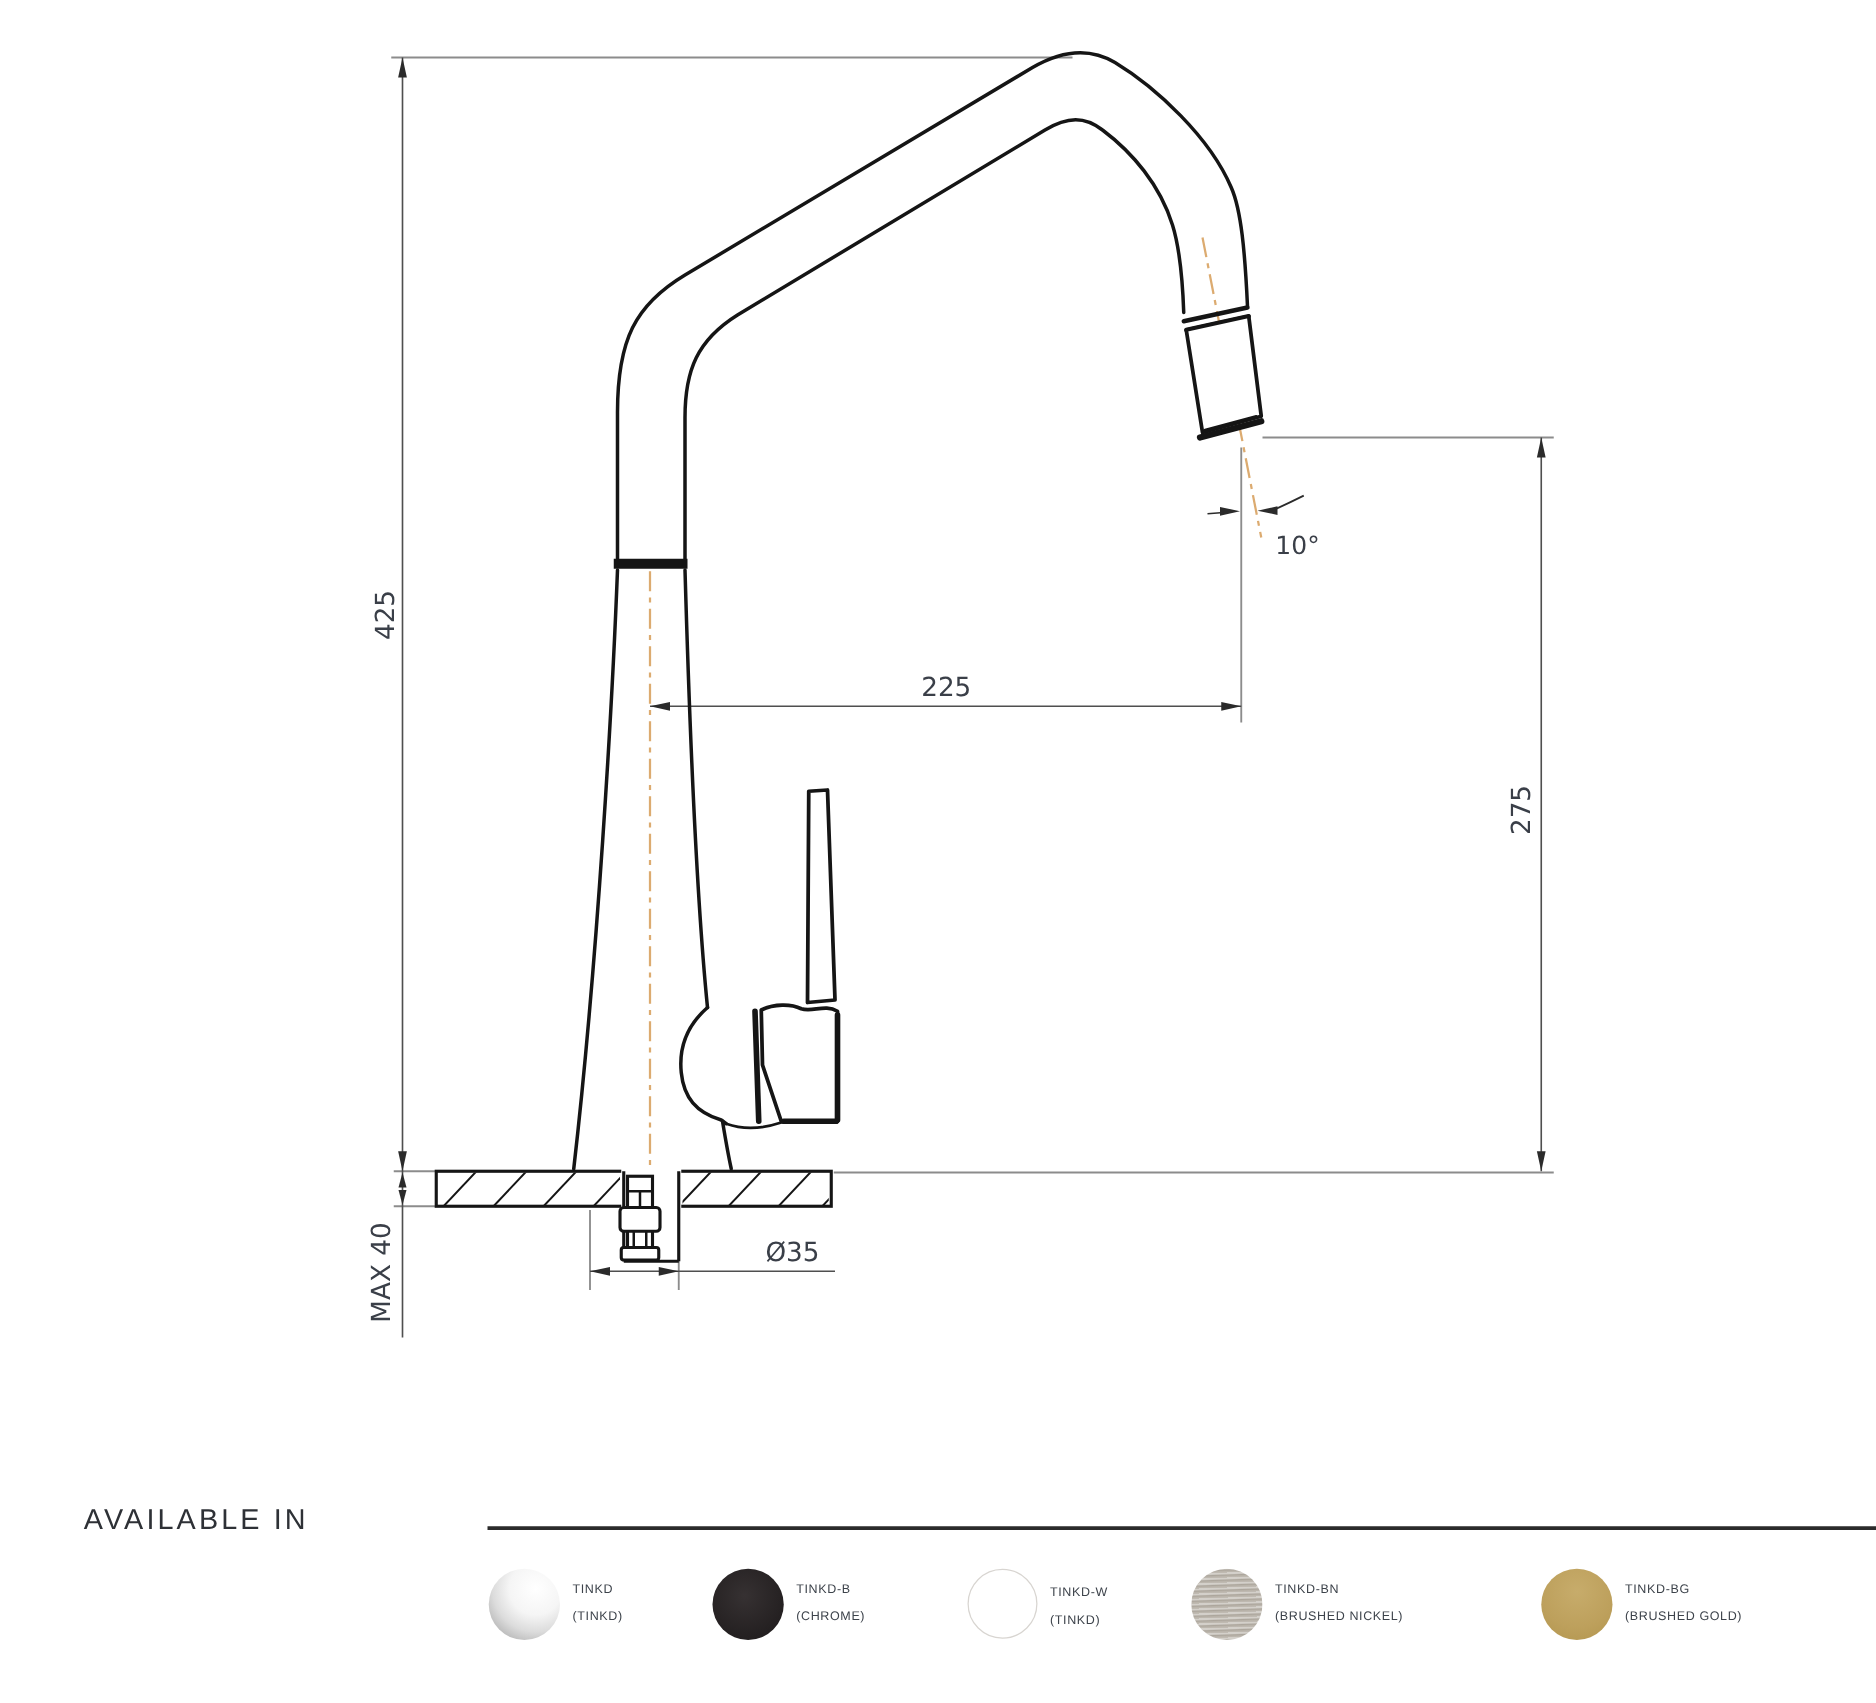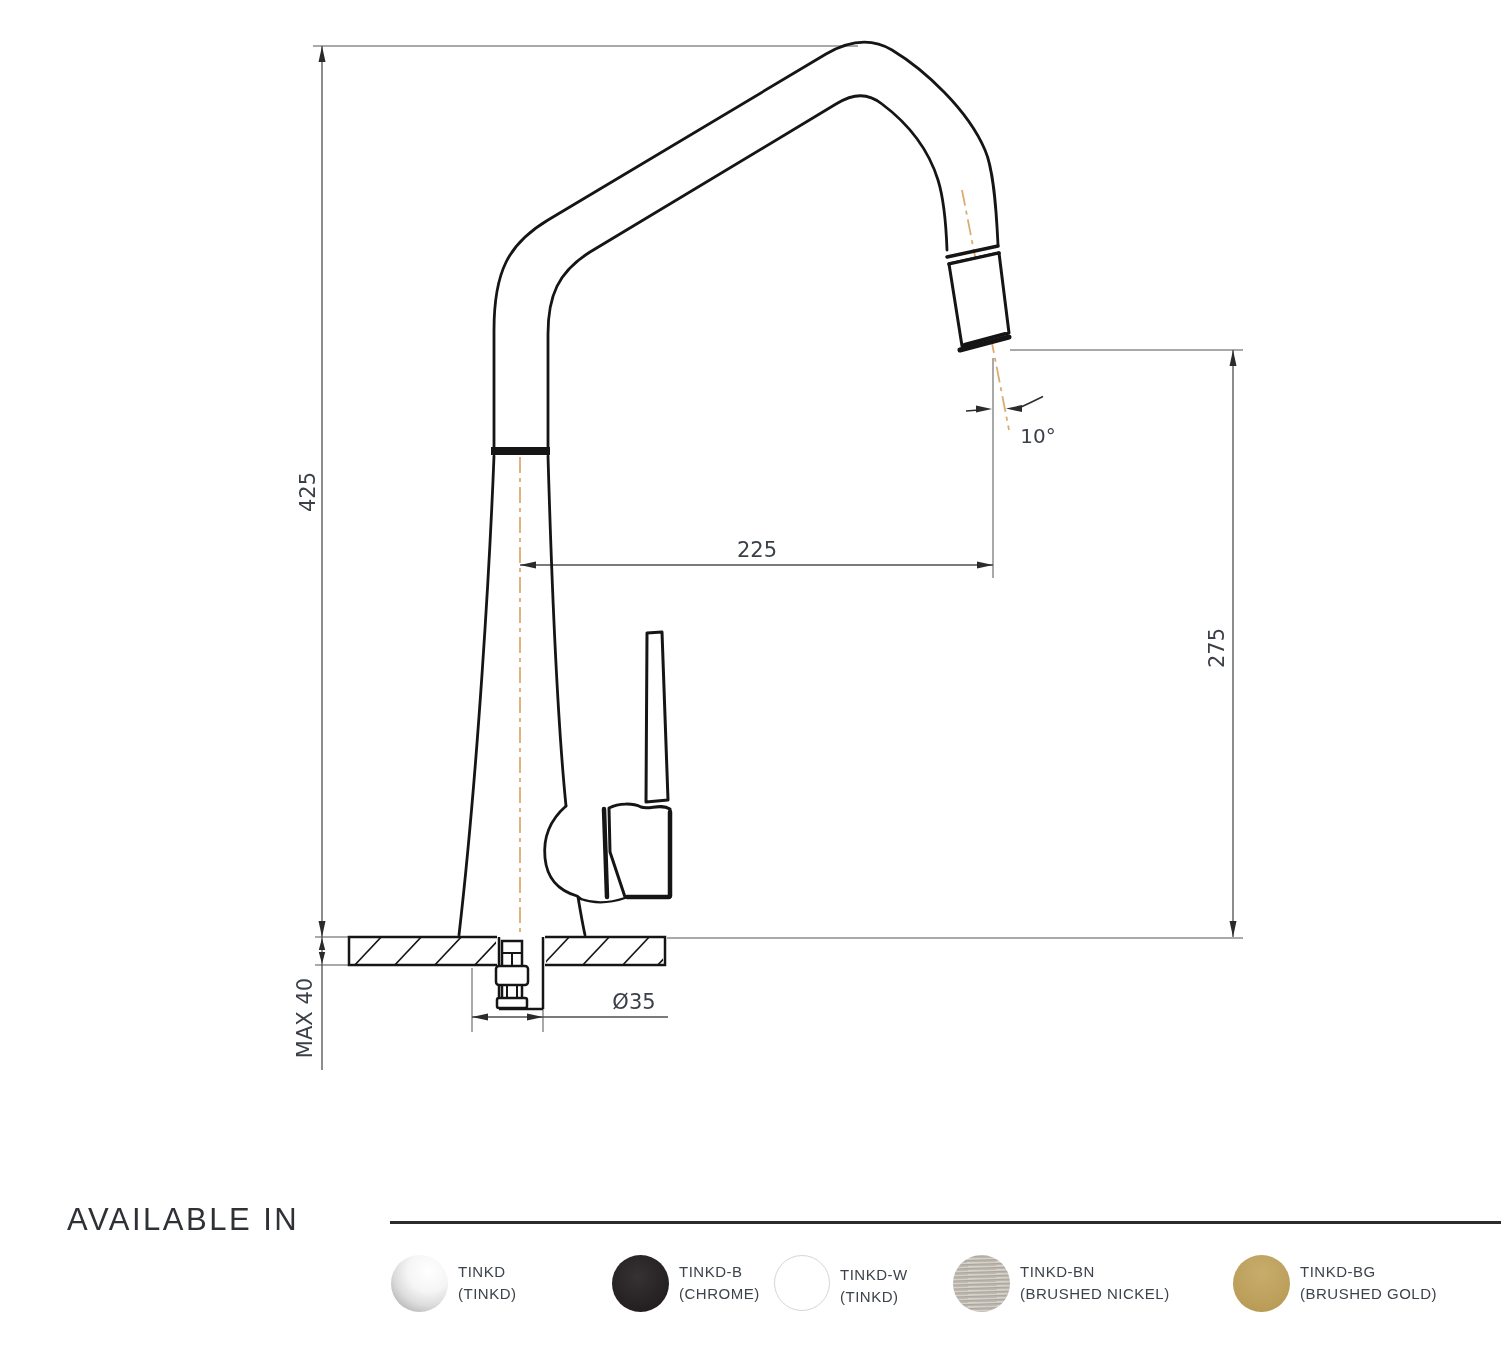--- a/index.html
+++ b/index.html
@@ -8,38 +8,38 @@
     font-family:"Liberation Sans", sans-serif;
   }
   .drawing{position:absolute;left:0;top:0;}
   .dim-text{
     font-family:"DejaVu Sans","Liberation Sans",sans-serif;
     font-size:21px;fill:#3a3f48;
   }
   .angle-text{font-family:"DejaVu Sans","Liberation Sans",sans-serif;font-size:20px;fill:#3a3f48;}
   .title{
     position:absolute;left:67px;top:1202px;
-    font-size:31px;letter-spacing:2.5px;color:#2e3136;font-weight:400;
+    font-size:23px;letter-spacing:2.5px;color:#2e3136;font-weight:400;
   }
   .divider{position:absolute;left:390px;top:1221px;width:1111px;height:2.5px;background:#2b2b2b;}
   .finish{position:absolute;top:1255px;display:flex;align-items:flex-start;}
-  .f-chrome{left:391px;} .f-black{left:612px;justify-content:flex-end;} .f-white{left:774px;align-items:center;}
+  .f-chrome{left:391px;} .f-black{left:570px;justify-content:flex-end;} .f-white{left:774px;align-items:center;}
   .f-nickel{left:953px;} .f-gold{left:1233px;}
   .sw{width:57px;height:57px;border-radius:50%;flex:0 0 auto;display:block;}
   .sw-chrome{background:radial-gradient(circle at 66% 28%, #ffffff 0%, #f5f5f5 38%, #dcdcdc 62%, #aeaeae 88%, #929292 100%);}
   .sw-black{background:radial-gradient(circle at 45% 38%, #363132 0%, #242021 70%, #1d191a 100%);}
   .sw-white{background:#ffffff;border:1.5px solid #d8d5d1;width:54px;height:54px;}
   .sw-nickel{
     background-color:#b9b3aa;
     background-image:repeating-linear-gradient(178deg,
       rgba(255,255,255,0.38) 0px, rgba(255,255,255,0.38) 1px,
       rgba(125,118,106,0.22) 2px, rgba(190,184,173,0.18) 3px, rgba(255,255,255,0.10) 4px);
   }
   .sw-gold{background:radial-gradient(circle at 50% 32%, #c7ac6b 0%, #bda05c 60%, #b2954e 100%);}
-  .f-label{margin-left:10px;margin-top:6px;font-size:15px;line-height:22px;
+  .f-label{margin-left:10px;margin-top:6px;font-size:10px;line-height:22px;
     letter-spacing:0.5px;color:#3d434b;white-space:nowrap;}
 </style>
 </head>
 <body>
 
 <div class="canvas">
 
   <svg class="drawing" width="1501" height="1362" viewBox="0 0 1501 1362">
 
     <g stroke="#8c8c8c" stroke-width="1.5" fill="none">

